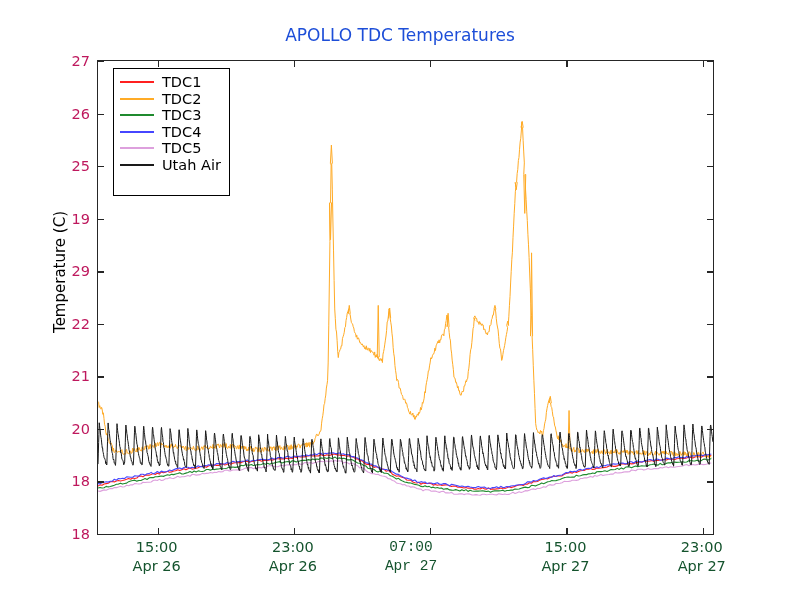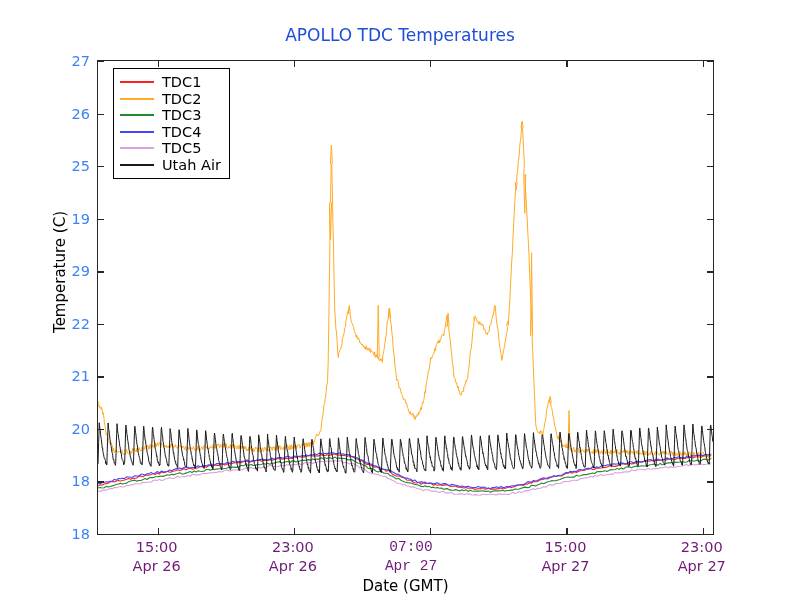--- a/index.html
+++ b/index.html
@@ -44,21 +44,21 @@
     position: absolute;
     left: 0;
     top: 0;
   }
   .tick-label-y {
     position: absolute;
     right: 0;
     width: 40px;
     text-align: right;
     font-size: 14.5px;
-    color: #3b82f6;
+    color: #be185d;
     transform: translateY(-50%);
   }
   #y-tick-labels {
     position: absolute;
     left: 44px;
     top: 60px;
     width: 46px;
     height: 475px;
   }
   .tick-mark-y {
@@ -89,21 +89,21 @@
     top: 538px;
     width: 617px;
     height: 44px;
   }
   .tick-label-x {
     position: absolute;
     width: 120px;
     margin-left: -60px;
     text-align: center;
     font-size: 14.5px;
-    color: #701a75;
+    color: #14532d;
     line-height: 19px;
   }
   #y-axis-label {
     position: absolute;
     left: -180px;
     top: 263px;
     width: 480px;
     text-align: center;
     font-size: 15px;
     color: #000000;
@@ -118,21 +118,21 @@
     text-align: center;
     font-size: 15px;
     color: #000000;
   }
   #legend {
     position: absolute;
     left: 113px;
     top: 68px;
     border: 1.2px solid #000000;
     background: #ffffff;
-    padding: 5px 8px 5px 6px;
+    padding: 5px 8px 22px 6px;
     box-sizing: border-box;
   }
   .legend-row {
     display: flex;
     align-items: center;
     height: 16.5px;
   }
   .legend-swatch {
     width: 34px;
     height: 2px;
@@ -226,21 +226,20 @@
       <div class="tick-label-x" style="left: 468.49px;">
         <div>15:00</div>
         <div>Apr 27</div>
       </div>
       <div class="tick-label-x" style="left: 604.778px;">
         <div>23:00</div>
         <div>Apr 27</div>
       </div>
     </div>
 
-  <div id="x-axis-label">Date (GMT)</div>
 
   <div id="legend">
       <div class="legend-row">
         <span class="legend-swatch" style="background: rgb(255, 32, 32);"></span>
         <span class="legend-label">TDC1</span>
       </div>
       <div class="legend-row">
         <span class="legend-swatch" style="background: rgb(255, 171, 38);"></span>
         <span class="legend-label">TDC2</span>
       </div>

